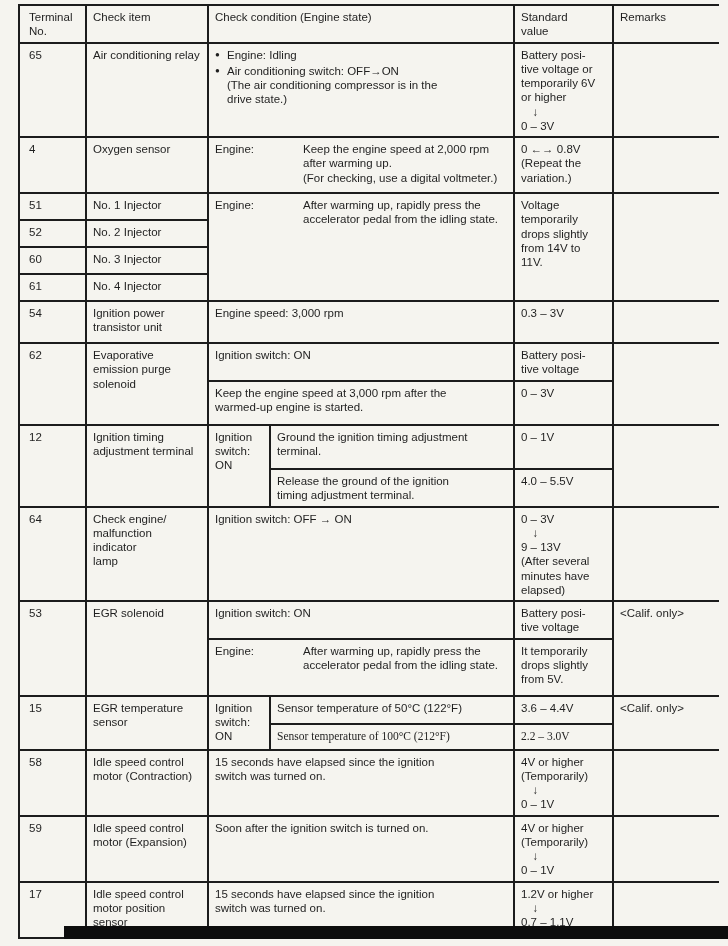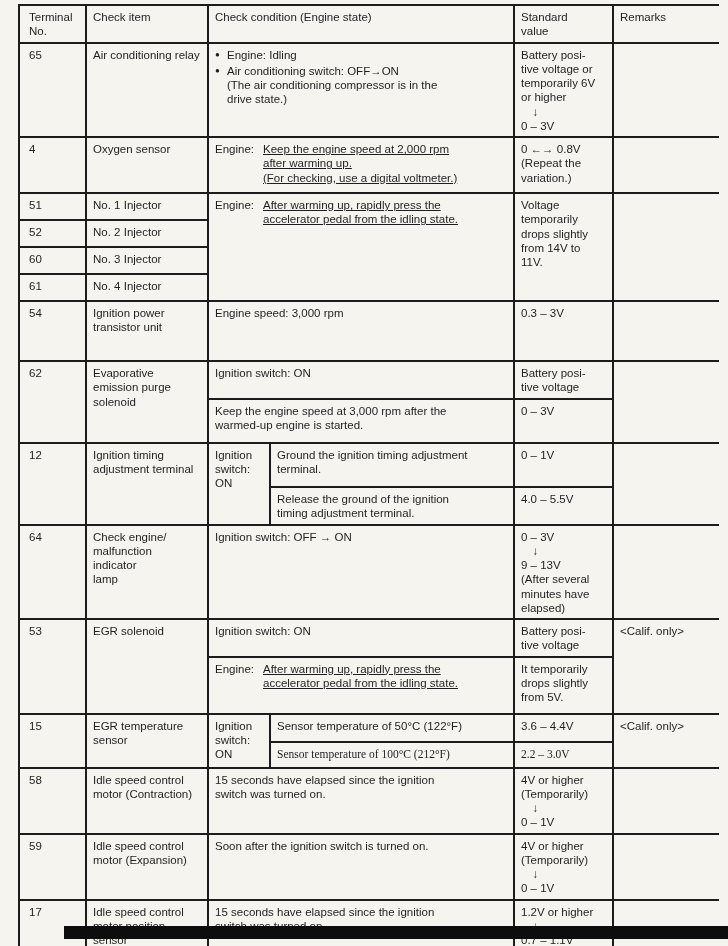--- a/index.html
+++ b/index.html
@@ -21,35 +21,35 @@
     padding: 4px 6px 3px 6px;
     font-size: 11.5px;
     line-height: 1.24;
     font-weight: normal;
   }
   th.no-right, td.no-right { border-right: none; }
   .pre { white-space: pre-line; }
   .c-term { padding-left: 9px; }
 
   
-  .lrow { display: flex; align-items: flex-start; }
+  .lrow { display: flex; align-items: flex-start; gap: 40px; }
   .clabel { flex: 0 0 48px; }
-  .ctext { flex: 1 1 auto; text-decoration: underline; }
+  .ctext { flex: 1 1 auto; }
 
   
   .brow { display: flex; align-items: flex-start; }
   .brow + .brow { margin-top: 2px; }
   .bullet { flex: 0 0 12px; font-size: 8px; line-height: 14px; }
 
   
   tr.h-head { height: 36px; }
   tr.h-r65  { height: 94px; }
   tr.h-r4   { height: 56px; }
   tr.h-inj  { height: 27px; }
-  tr.h-r54  { height: 60px; }
+  tr.h-r54  { height: 42px; }
   tr.h-r62a { height: 28px; margin-left: 10px; }
   tr.h-r62b { height: 44px; }
   tr.h-r12a { height: 44px; margin-left: 22px; }
   tr.h-r12b { height: 38px; margin-left: 44px; }
   tr.h-r64  { height: 93px; }
   tr.h-r53a { height: 37px; }
   tr.h-r53b { height: 57px; }
   tr.h-r15a { height: 28px; }
   tr.h-r15b { height: 26px; font-family: Liberation Serif, serif; }
   tr.h-r58  { height: 64px; }

